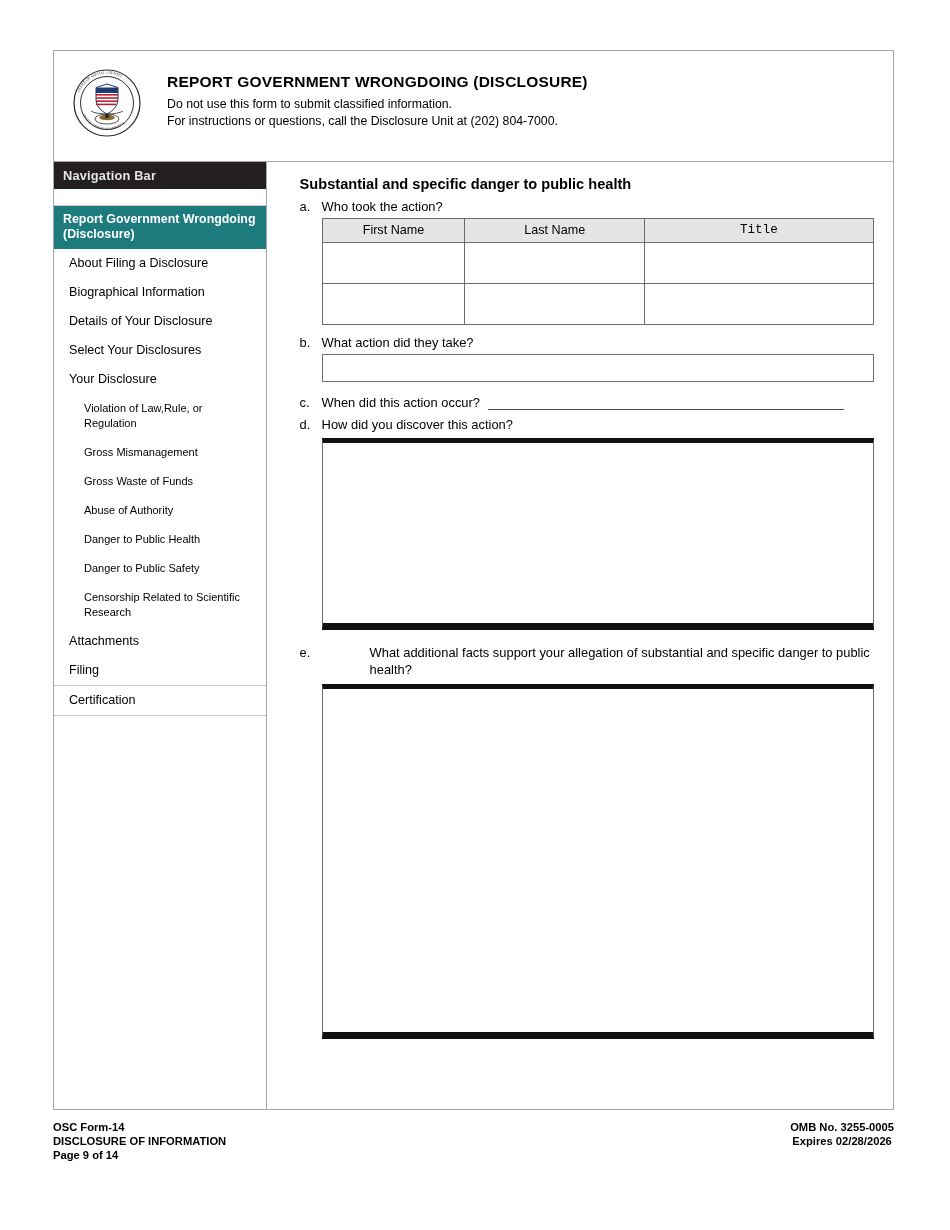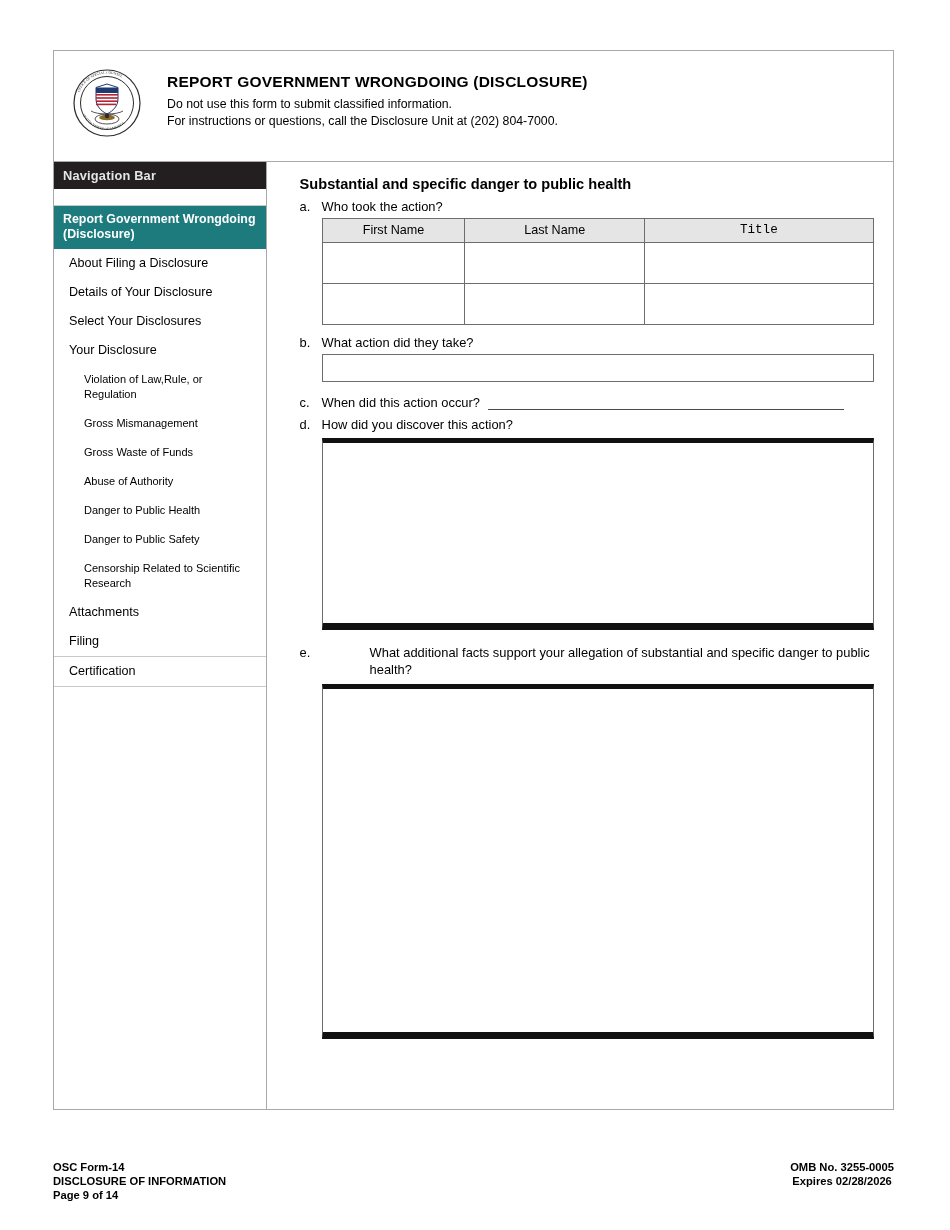--- a/index.html
+++ b/index.html
@@ -199,21 +199,20 @@
   .footer {
     position: absolute;
     left: 53px;
     top: 1120px;
     width: 841px;
     display: flex;
     justify-content: space-between;
     font-size: 11.2px;
     font-weight: bold;
     line-height: 14px;
-    margin-top: 40px;
   }
   .footer-right { text-align: center; }
 
   
   .seal svg { display: block; }
 </style>
 </head>
 <body>
 
 <div class="page">
@@ -256,20 +255,21 @@
   </div>
 
   <div class="body-row">
 
     <div class="sidebar">
       <div class="nav-header">Navigation Bar</div>
       <div class="nav-gap"></div>
       <div class="nav-current">Report Government Wrongdoing (Disclosure)</div>
 
       <div class="nav-item">About Filing a Disclosure</div>
+      <div class="nav-item">Biographical Information</div>
       <div class="nav-item">Details of Your Disclosure</div>
       <div class="nav-item">Select Your Disclosures</div>
       <div class="nav-item">Your Disclosure</div>
 
       <div class="nav-item sub">Violation of Law,Rule, or Regulation</div>
       <div class="nav-item sub">Gross Mismanagement</div>
       <div class="nav-item sub">Gross Waste of Funds</div>
       <div class="nav-item sub">Abuse of Authority</div>
       <div class="nav-item sub">Danger to Public Health</div>
       <div class="nav-item sub">Danger to Public Safety</div>

